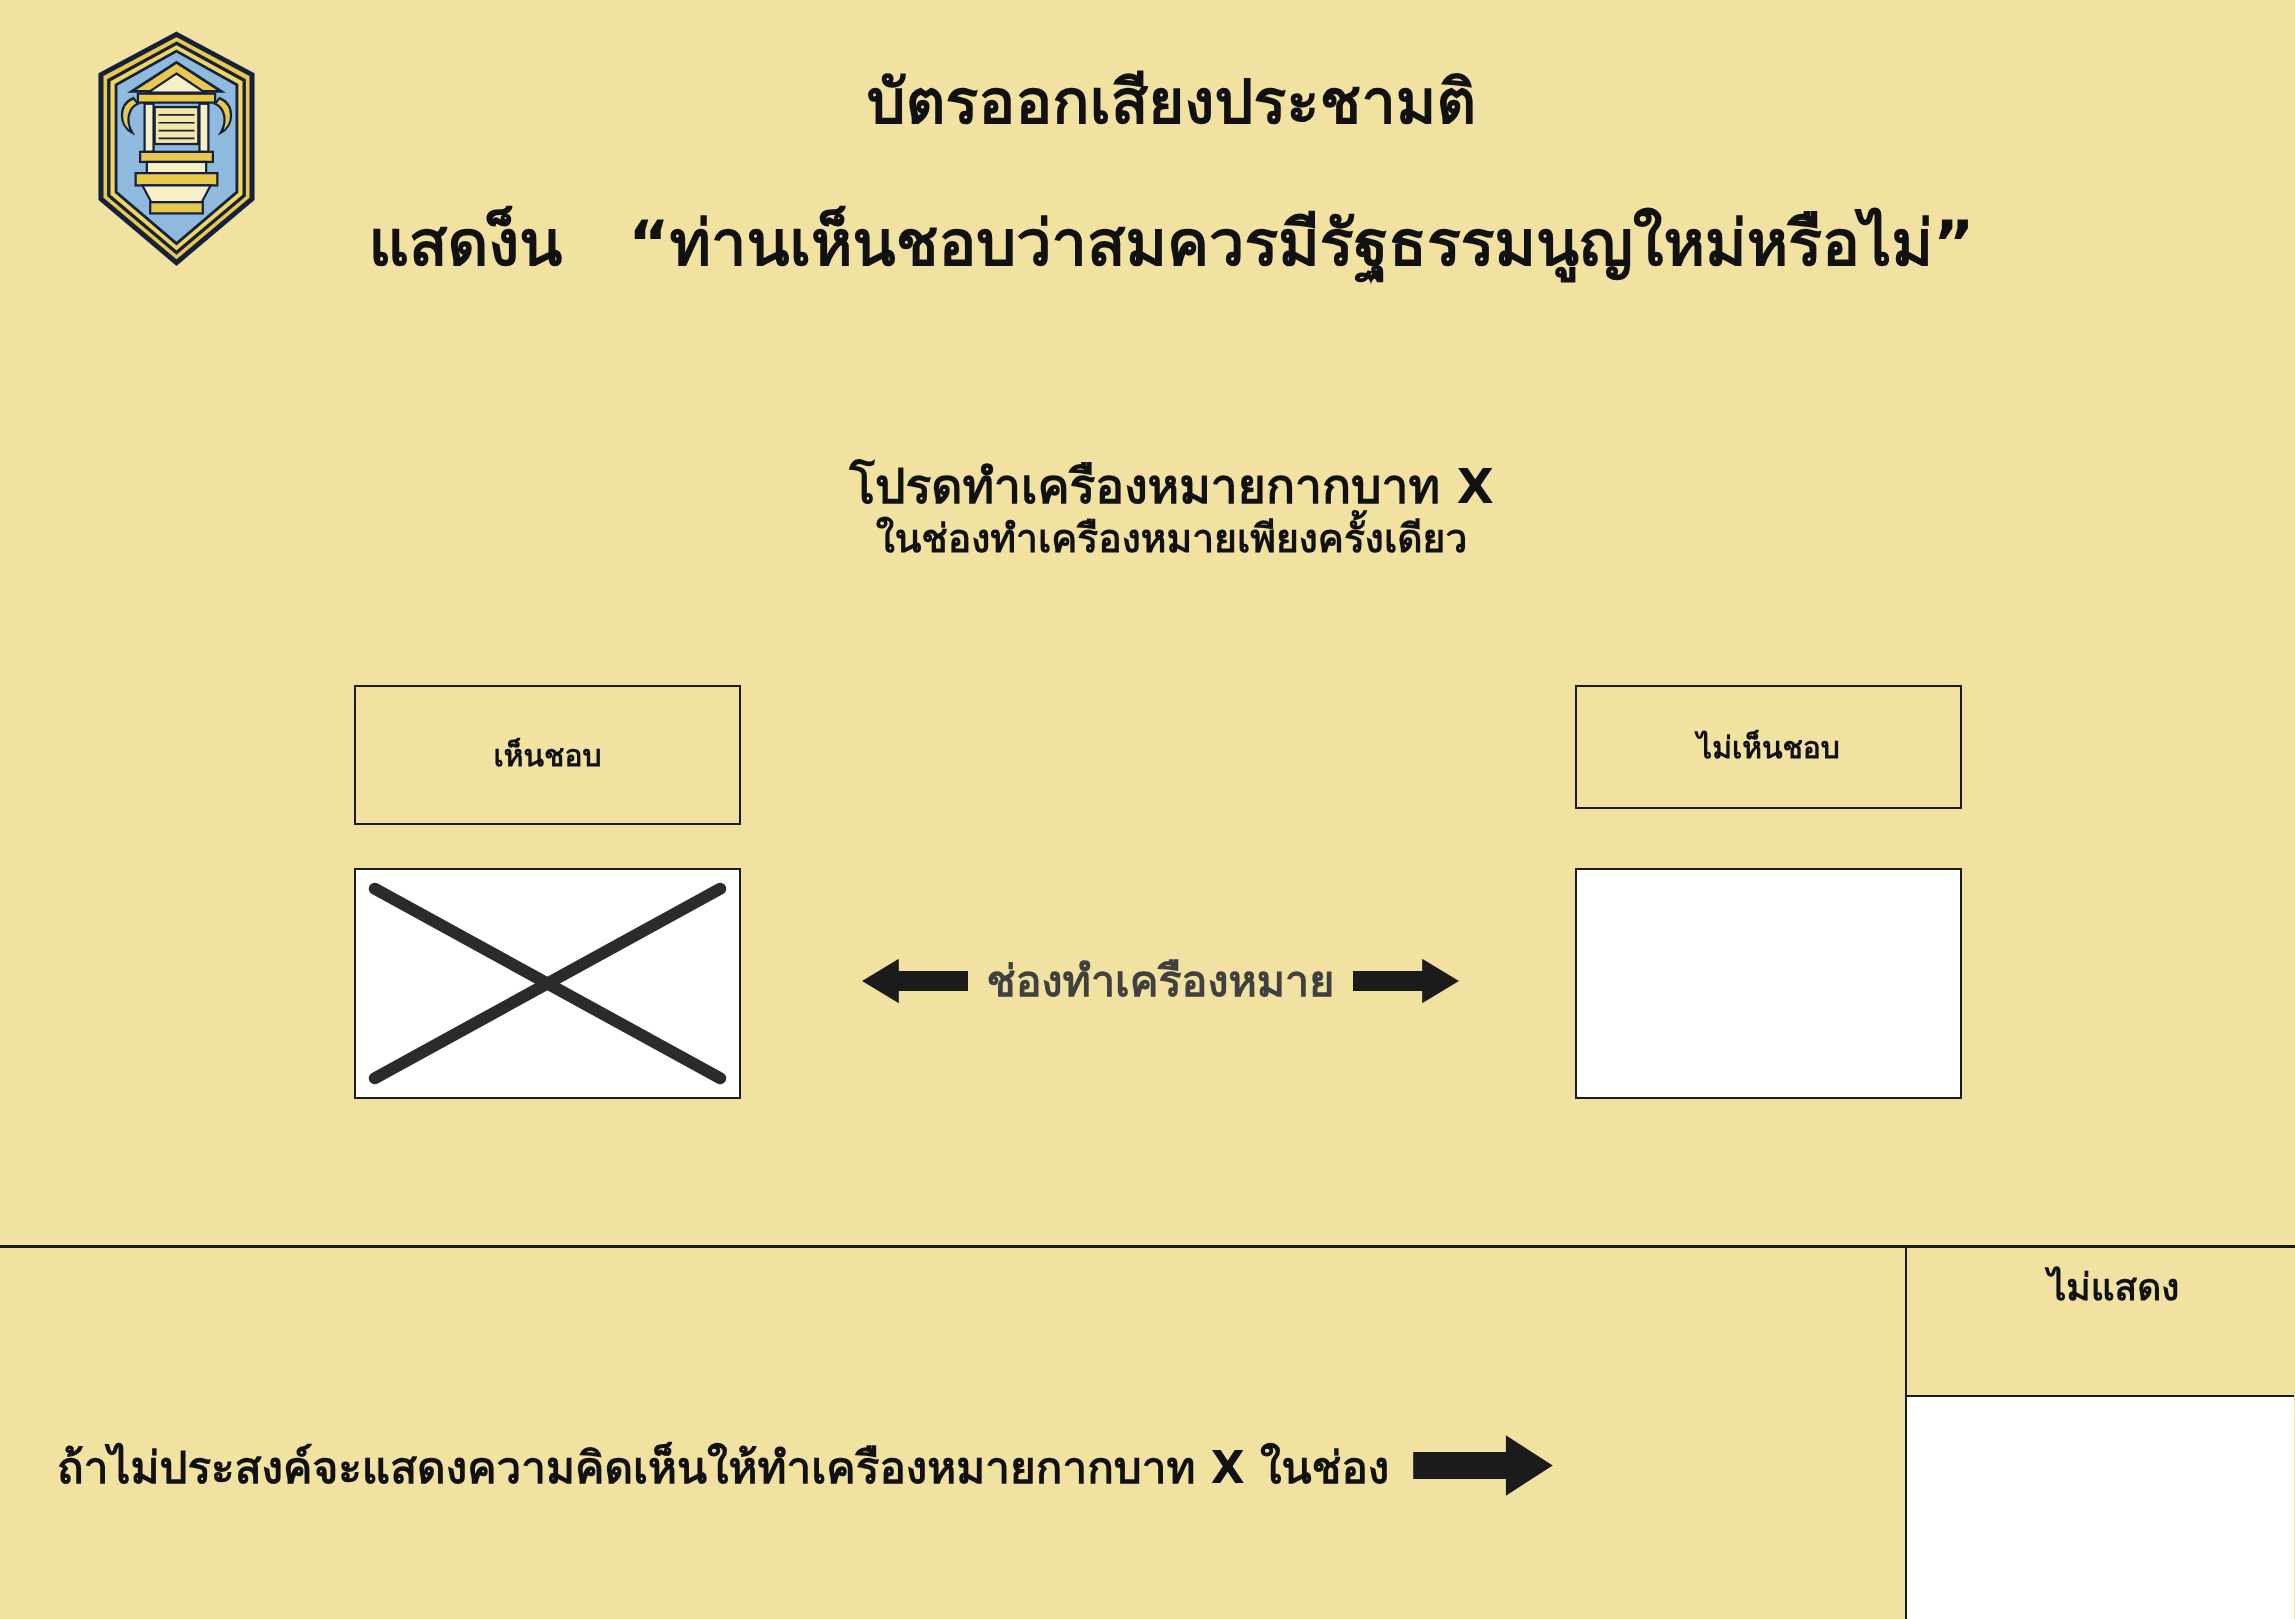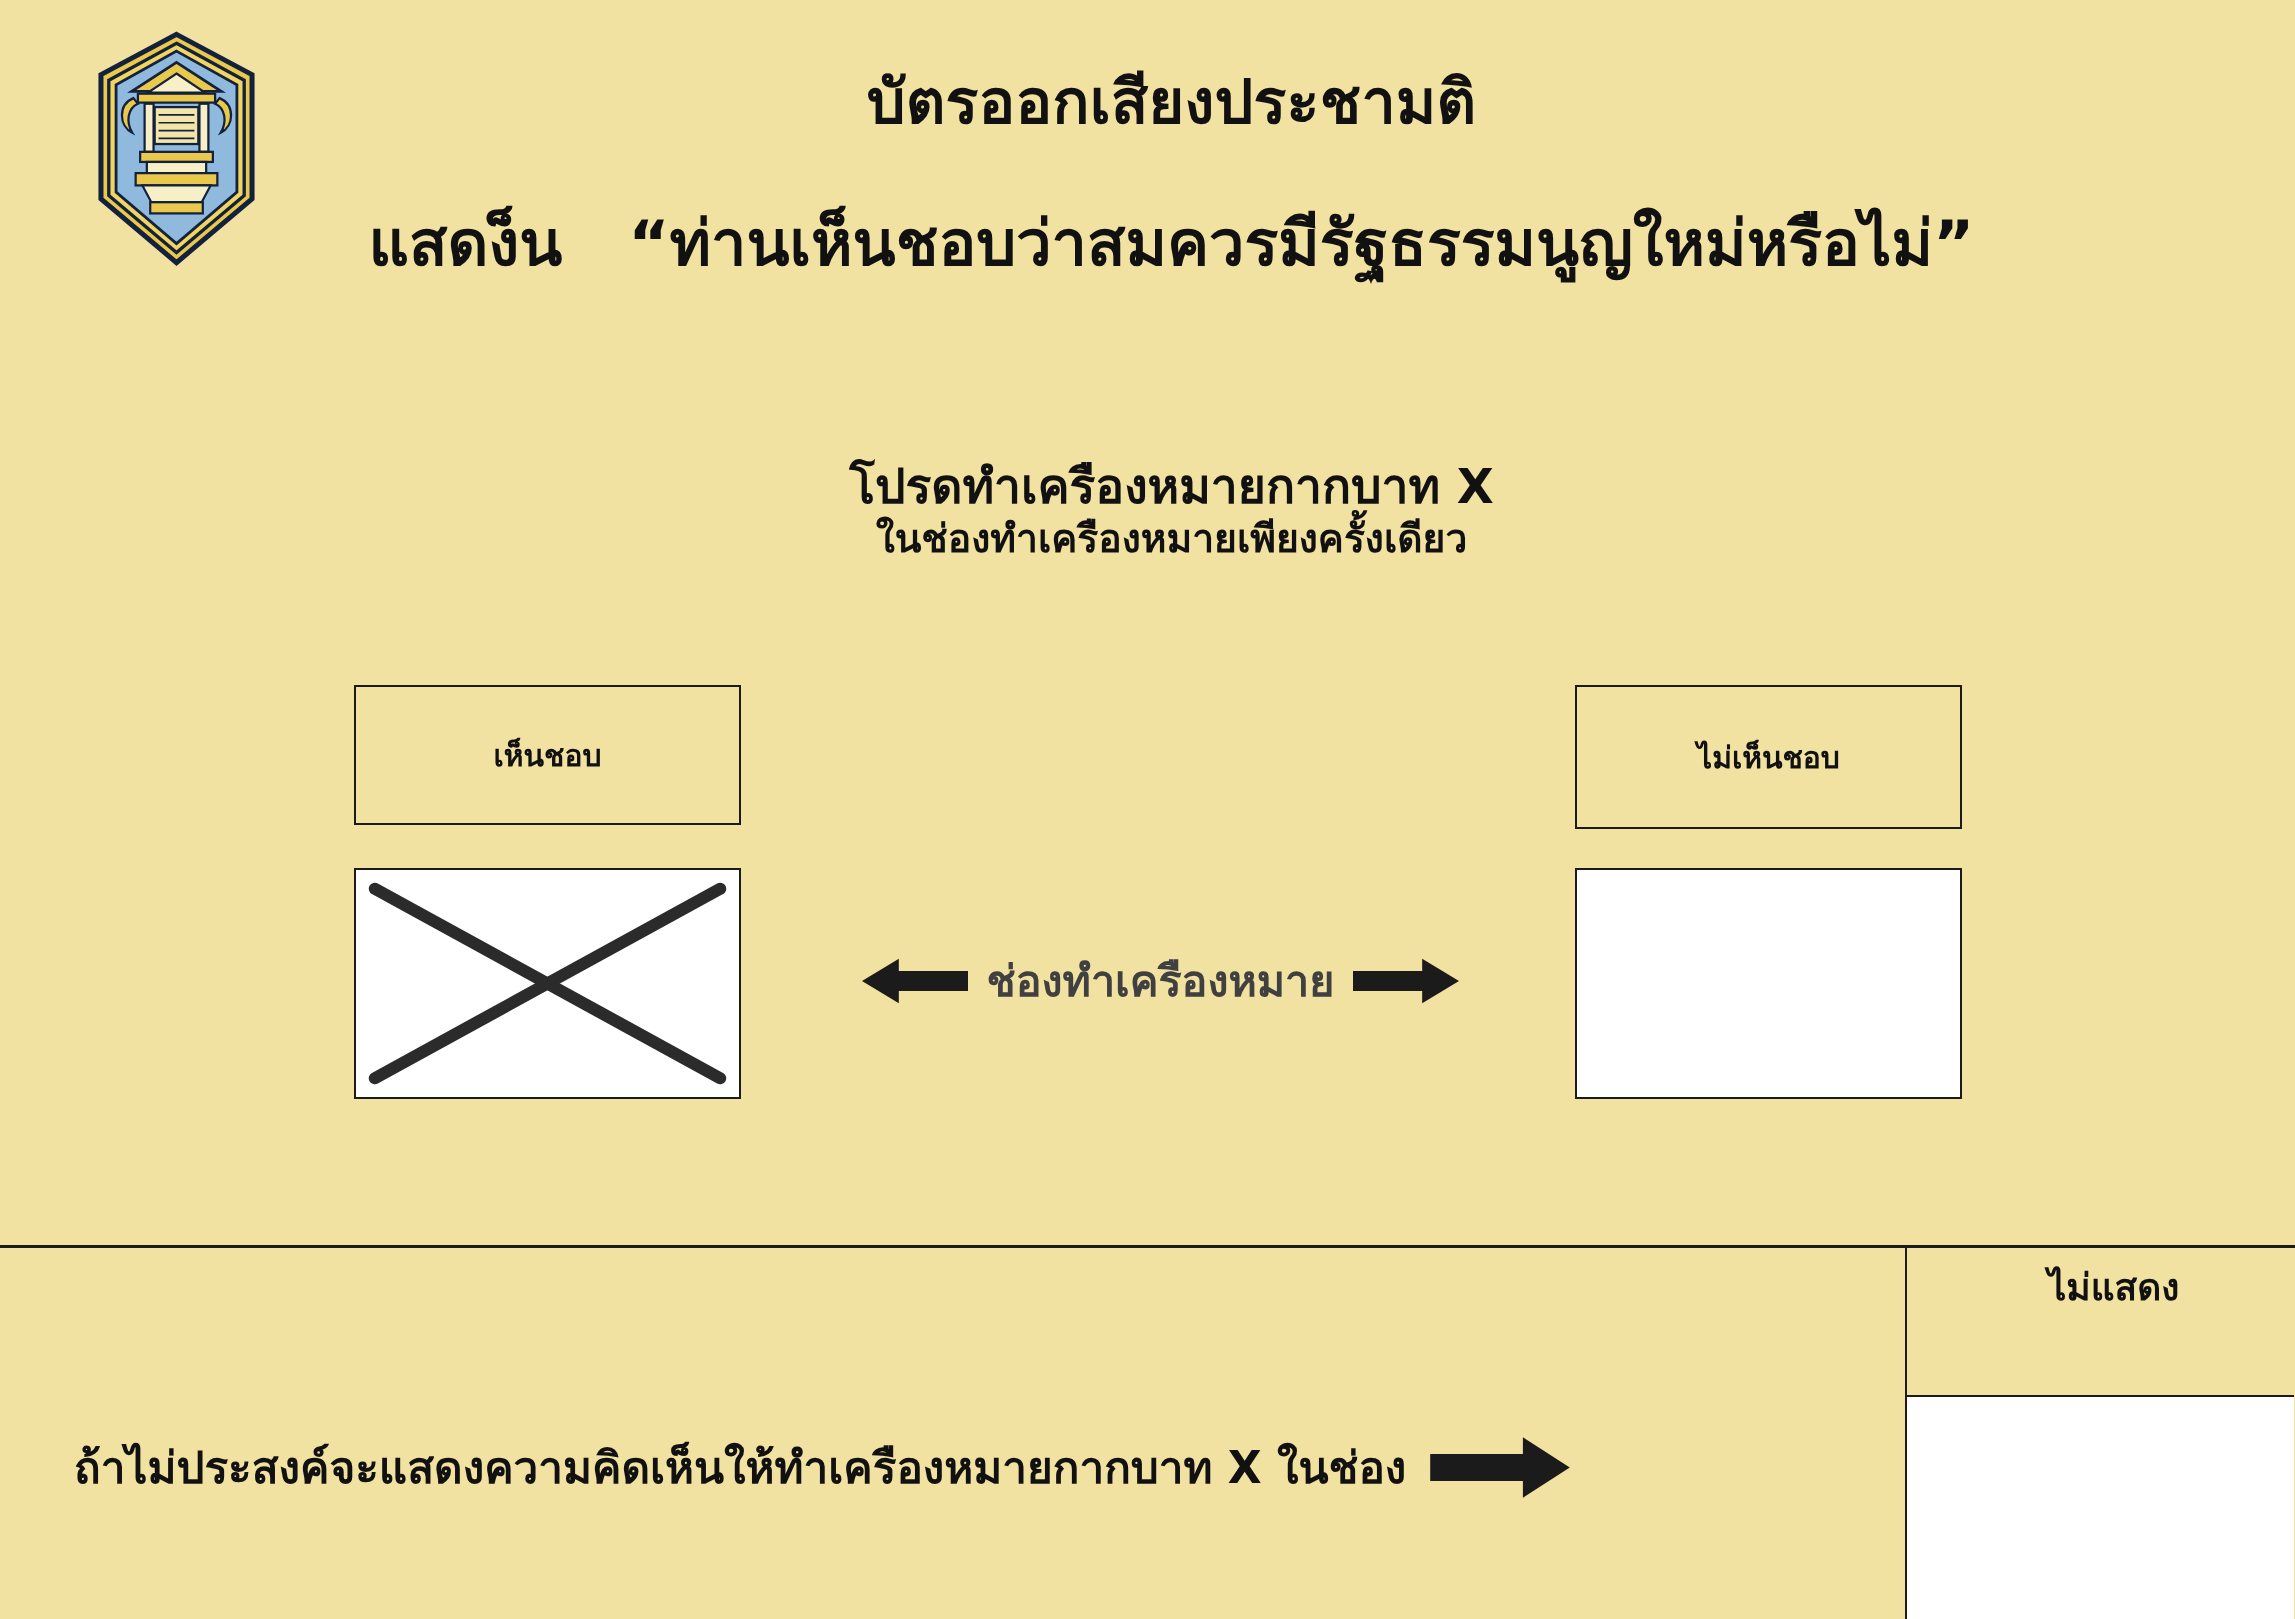--- a/index.html
+++ b/index.html
@@ -82,21 +82,21 @@
   #yes-label-box {
     left: 354px;
     top: 685px;
     width: 387px;
     height: 140px;
   }
   #no-label-box {
     left: 1575px;
     top: 685px;
     width: 387px;
-    height: 144px;
+    height: 124px;
   }
 
   
   .mark-box {
     position: absolute;
     background: #ffffff;
     border: 2.8px solid #1b1b1b;
     box-sizing: border-box;
   }
   #yes-mark-box {
@@ -149,23 +149,22 @@
     position: absolute;
     left: 0;
     top: 1248px;
     width: 1905px;
     height: 371px;
     display: flex;
     align-items: center;
   }
   #bottom-text-row {
     display: flex;
-    align-items: center;
     gap: 23.5px;
-    padding-left: 74px;
+    padding-left: 57px;
     padding-top: 67px;
   }
   #bottom-text {
     font-size: 44px;
     font-weight: bold;
     color: #111111;
     white-space: nowrap;
   }
 
   

